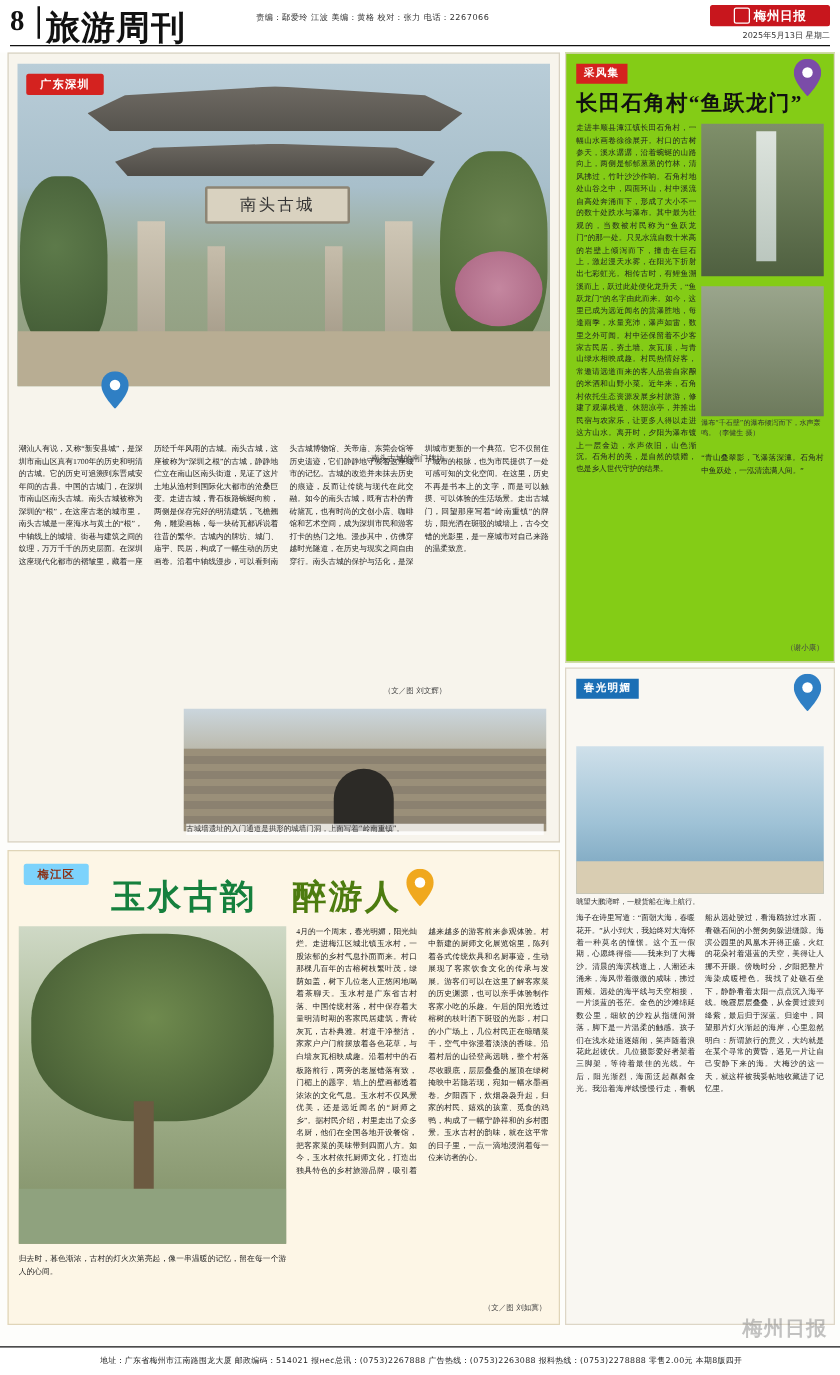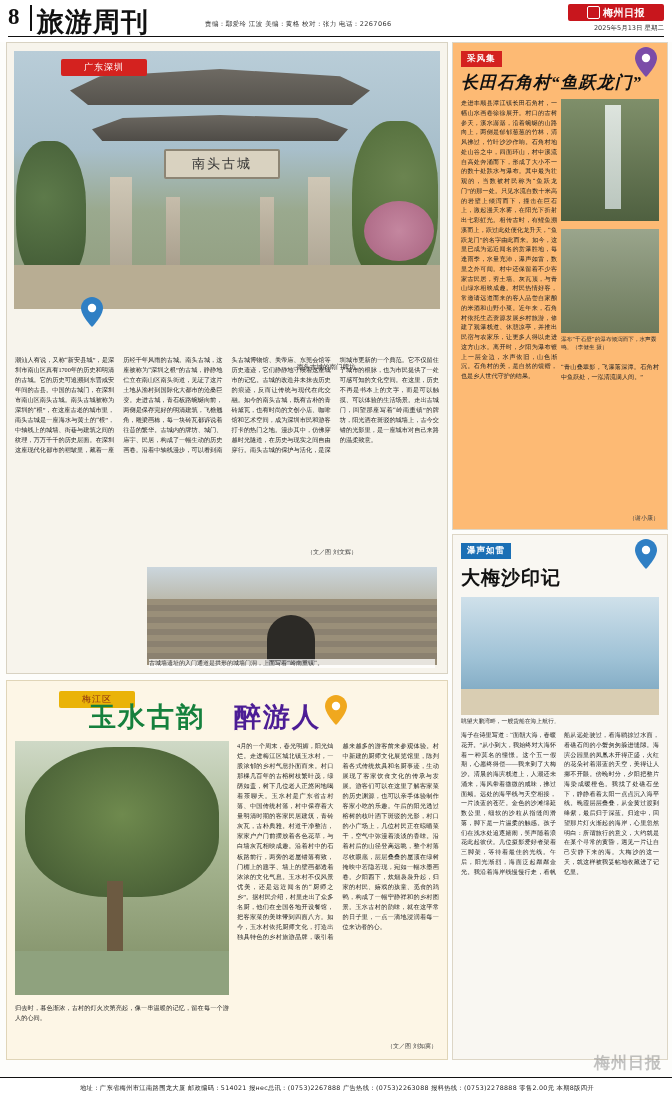--- a/index.html
+++ b/index.html
@@ -28,21 +28,21 @@
   .sec-rule{
     position:absolute;left:30px;top:5px;width:2px;height:26px;background:#111;
   }
   .sec-title{
     position:absolute;left:37px;top:4px;
     font-size:27px;font-weight:bold;letter-spacing:1px;
     font-family:"Liberation Serif",serif;color:#111;
   }
   .credits{
     position:absolute;left:205px;top:10px;
-    font-size:6.5px;color:#333;letter-spacing:.4px;margin-top:10px;
+    font-size:6.5px;color:#333;letter-spacing:.4px;
   }
   .logo-box{
     position:absolute;right:8px;top:4px;width:96px;height:17px;
     background:#c8161d;border-radius:2px;
     display:flex;align-items:center;justify-content:center;
   }
   .logo-box span{color:#fff;font-size:10px;font-weight:bold;letter-spacing:.5px;}
   .logo-mark{
     width:11px;height:11px;border:1.2px solid #fff;border-radius:2px;
     margin-right:3px;display:inline-block;
@@ -91,23 +91,23 @@
   .gp1{left:40px;} .gp2{left:238px;}
   .gate-pillar-s{position:absolute;top:128px;width:14px;height:98px;background:linear-gradient(#c6bdab,#9d9381);}
   .gps1{left:96px;} .gps2{left:190px;}
   .ground{position:absolute;left:0;bottom:0;width:426px;height:44px;background:#b8ad93;}
   .treeL{position:absolute;left:2px;top:90px;width:70px;height:140px;background:radial-gradient(circle at 40% 40%,#5d7a4a,#3f5733);border-radius:40% 45% 35% 40%;}
   .treeR{position:absolute;right:2px;top:70px;width:86px;height:160px;background:radial-gradient(circle at 60% 35%,#6b8450,#44602f);border-radius:45% 40% 40% 35%;}
   .flowerR{position:absolute;right:6px;top:150px;width:70px;height:60px;background:radial-gradient(circle at 50% 50%,#d78ab0,#b8628d);border-radius:50%;opacity:.85;}
 
   .badge{
     position:absolute;background:#d4221f;color:#fff;font-size:9px;
-    padding:2px 23px;border-radius:2px;font-weight:normal;letter-spacing:1px;margin-left:40px;
-  }
-  .badge-y{background:#eab308;color:#8a2f13;}
+    padding:2px 11px;border-radius:2px;font-weight:bold;letter-spacing:1px;
+  }
+  .badge-y{background:#7dd3fc;color:#8a2f13;}
   .pin{
     position:absolute;width:22px;height:30px;
   }
   .pin svg{display:block;}
 
   .head1{
     position:absolute;left:96px;top:272px;
     font-family:"Liberation Serif",serif;
     font-size:31px;font-weight:bold;color:#111;letter-spacing:2px;
     white-space:nowrap;
@@ -138,21 +138,21 @@
   
   .story2{
     position:absolute;left:0;top:640px;width:440px;height:378px;
     background:#fdf6e6;border:1px solid #e0d5b8;
   }
   .head2{
     position:absolute;left:82px;top:18px;
     font-family:"Liberation Serif",serif;font-size:27px;font-weight:bold;letter-spacing:2px;
   }
   .head2 .g{color:#15803d;}
-  .head2 .b{color:#4c1d95;padding-left:29px;}
+  .head2 .b{color:#4d7c0f;padding-left:29px;}
   .photo3{
     position:absolute;left:8px;top:60px;width:214px;height:254px;
     background:linear-gradient(#cfd9c6 0%,#a9b894 40%,#7d8c63 100%);
     overflow:hidden;
   }
   .bigtree{position:absolute;left:10px;top:6px;width:194px;height:150px;background:radial-gradient(ellipse at 50% 45%,#6f8a4e,#3f5530);border-radius:46% 44% 40% 42%;}
   .trunk{position:absolute;left:92px;top:140px;width:16px;height:80px;background:#6c5a41;}
   .water{position:absolute;left:0;bottom:0;width:214px;height:44px;background:#8fa27e;}
   .body2{
     position:absolute;left:230px;top:60px;width:202px;height:300px;
@@ -165,30 +165,30 @@
     font-size:6.2px;line-height:1.6;color:#222;text-align:justify;
     font-family:"Liberation Serif",serif;
   }
   .sig2{position:absolute;right:10px;bottom:8px;font-size:6px;color:#444;}
 
   
   .rbox{
     position:absolute;left:0;width:214px;background:#fdfdfb;
     border:1px solid #ddd6c6;
   }
-  .r1{top:2px;height:486px;background:#fdba74;}
+  .r1{top:2px;height:486px;background:#84cc16;}
   .r2{top:494px;height:524px;background:#f9f7f2;}
   .rlabel{
     position:absolute;left:8px;top:8px;background:#d4221f;color:#fff;
     font-size:8.5px;padding:2px 6px;letter-spacing:1px;font-weight:bold;
   }
   .rhead{
     position:absolute;left:8px;top:28px;width:198px;
     font-family:"Liberation Serif",serif;font-size:17px;font-weight:bold;
-    letter-spacing:1px;color:#111;font-style:italic;
+    letter-spacing:1px;color:#111;
   }
   .rphoto{
     position:absolute;left:108px;top:56px;width:98px;height:122px;
     background:linear-gradient(#7f8f6a,#4f6040);overflow:hidden;
   }
   .fall{position:absolute;left:44px;top:6px;width:16px;height:104px;background:linear-gradient(#eef3f2,#cdd8d4);opacity:.85;}
   .rphoto2{
     position:absolute;left:108px;top:186px;width:98px;height:104px;
     background:linear-gradient(#9aa58c,#6d7a5c);
   }
@@ -336,28 +336,27 @@
       </div>
       <div class="rphoto2"></div>
       <div class="rcap">瀑布“千石壁”的瀑布倾泻而下，水声轰鸣。（李健生  摄）</div>
 
       <div class="rbody">走进丰顺县潭江镇长田石角村，一幅山水画卷徐徐展开。村口的古树参天，溪水潺潺，沿着蜿蜒的山路向上，两侧是郁郁葱葱的竹林，清风拂过，竹叶沙沙作响。石角村地处山谷之中，四面环山，村中溪流自高处奔涌而下，形成了大小不一的数十处跌水与瀑布。其中最为壮观的，当数被村民称为“鱼跃龙门”的那一处。只见水流自数十米高的岩壁上倾泻而下，撞击在巨石上，激起漫天水雾，在阳光下折射出七彩虹光。相传古时，有鲤鱼溯溪而上，跃过此处便化龙升天，“鱼跃龙门”的名字由此而来。如今，这里已成为远近闻名的赏瀑胜地，每逢雨季，水量充沛，瀑声如雷，数里之外可闻。村中还保留着不少客家古民居，夯土墙、灰瓦顶，与青山绿水相映成趣。村民热情好客，常邀请远道而来的客人品尝自家酿的米酒和山野小菜。近年来，石角村依托生态资源发展乡村旅游，修建了观瀑栈道、休憩凉亭，并推出民宿与农家乐，让更多人得以走进这方山水。离开时，夕阳为瀑布镀上一层金边，水声依旧，山色渐沉。石角村的美，是自然的馈赠，也是乡人世代守护的结果。</div>
       <div class="rbody2">“青山叠翠影，飞瀑落深潭。石角村中鱼跃处，一泓清流满人间。”</div>
       <div class="rsig">（谢小康）</div>
     </div>
 
     <div class="rbox r2">
-      <div class="rlabel2">瀑声如雷</div>
+      <div class="rlabel2">春光明媚</div>
       <div class="pin" style="left:182px;top:4px;">
         <svg width="22" height="30" viewBox="0 0 22 30">
             <path d="M11 0C5 0 0 5 0 11c0 8 11 19 11 19s11-11 11-19C22 5 17 0 11 0z" fill="#2f7fc4"></path>
             <circle cx="11" cy="11" r="4.2" fill="#fff"></circle>
           </svg>
       </div>
-      <div class="rhead2">大梅沙印记</div>
       <div class="seaphoto">
         <div class="sand"></div>
       </div>
       <div class="seacap">眺望大鹏湾畔，一艘货船在海上航行。</div>
       <div class="rbody3">海子在诗里写道：“面朝大海，春暖花开。”从小到大，我始终对大海怀着一种莫名的憧憬。这个五一假期，心愿终得偿——我来到了大梅沙。清晨的海滨栈道上，人潮还未涌来，海风带着微微的咸味，拂过面颊。远处的海平线与天空相接，一片淡蓝的苍茫。金色的沙滩绵延数公里，细软的沙粒从指缝间滑落，脚下是一片温柔的触感。孩子们在浅水处追逐嬉闹，笑声随着浪花此起彼伏。几位摄影爱好者架着三脚架，等待着最佳的光线。午后，阳光渐烈，海面泛起粼粼金光。我沿着海岸线慢慢行走，看帆船从远处驶过，看海鸥掠过水面，看礁石间的小蟹匆匆躲进缝隙。海滨公园里的凤凰木开得正盛，火红的花朵衬着湛蓝的天空，美得让人挪不开眼。傍晚时分，夕阳把整片海染成暖橙色。我找了处礁石坐下，静静看着太阳一点点沉入海平线。晚霞层层叠叠，从金黄过渡到绛紫，最后归于深蓝。归途中，回望那片灯火渐起的海岸，心里忽然明白：所谓旅行的意义，大约就是在某个寻常的黄昏，遇见一片让自己安静下来的海。大梅沙的这一天，就这样被我妥帖地收藏进了记忆里。</div>
     </div>
   </div>
 
   <div class="watermark">梅州日报</div>
 

